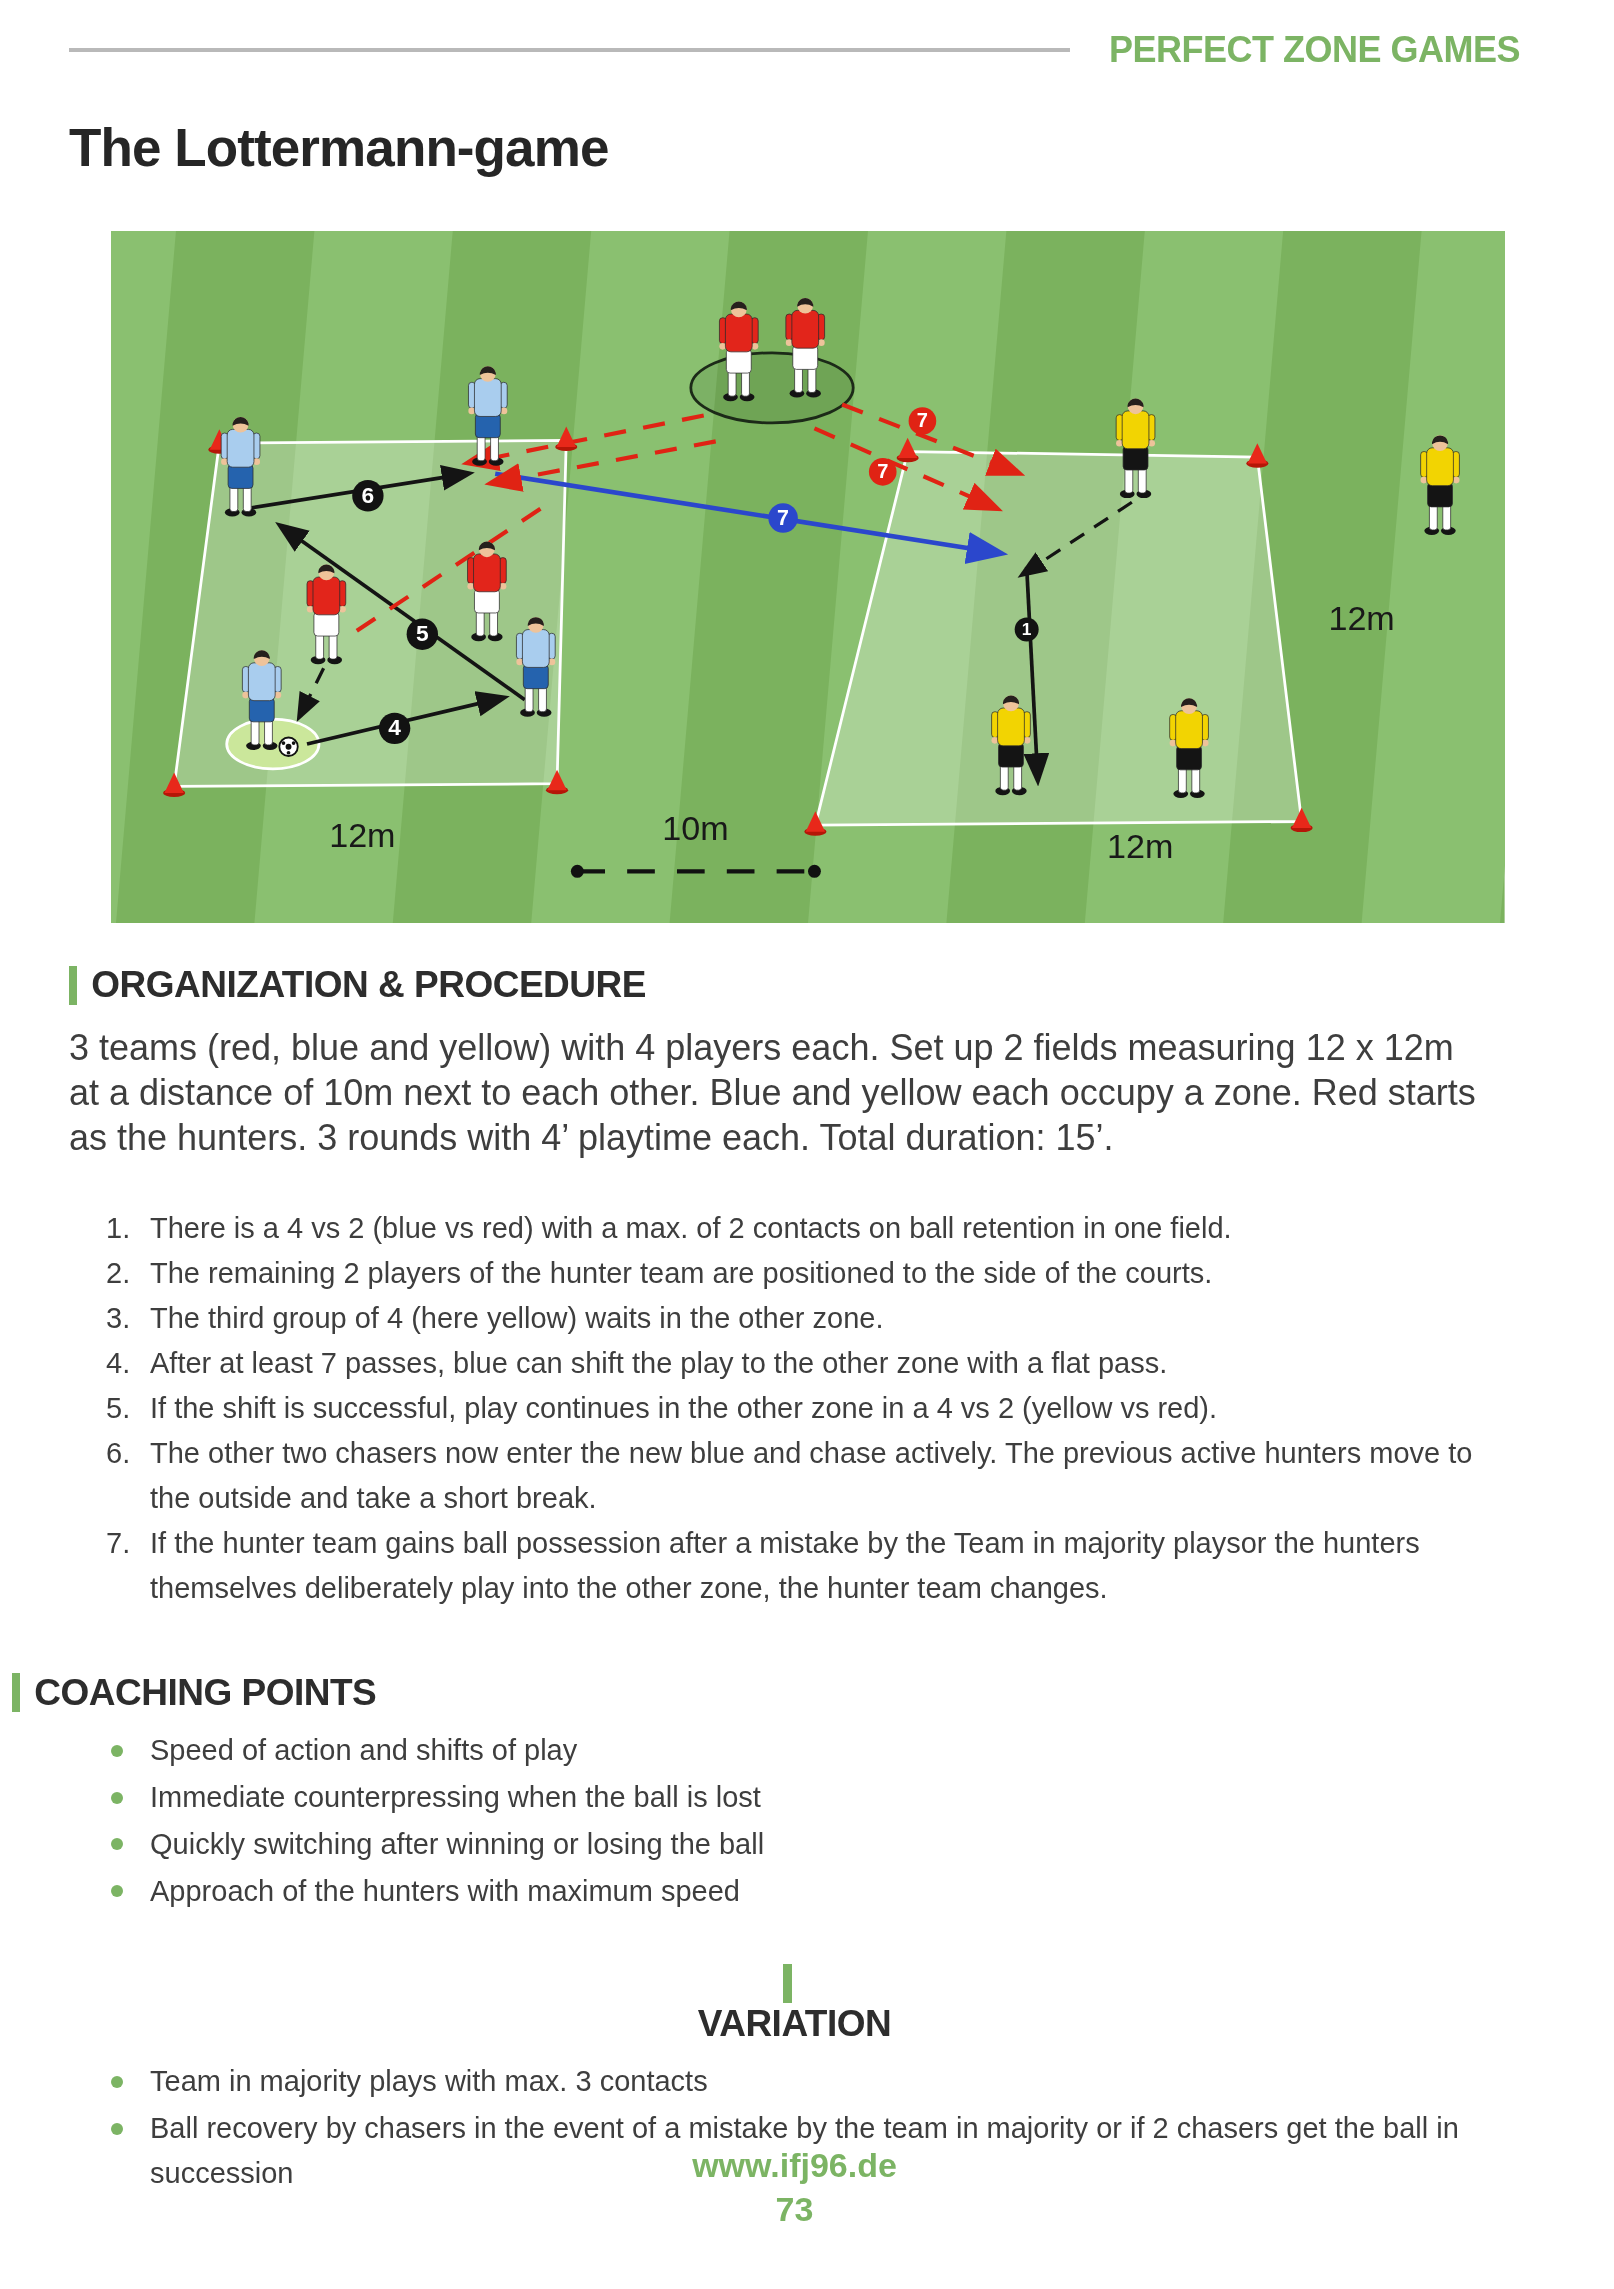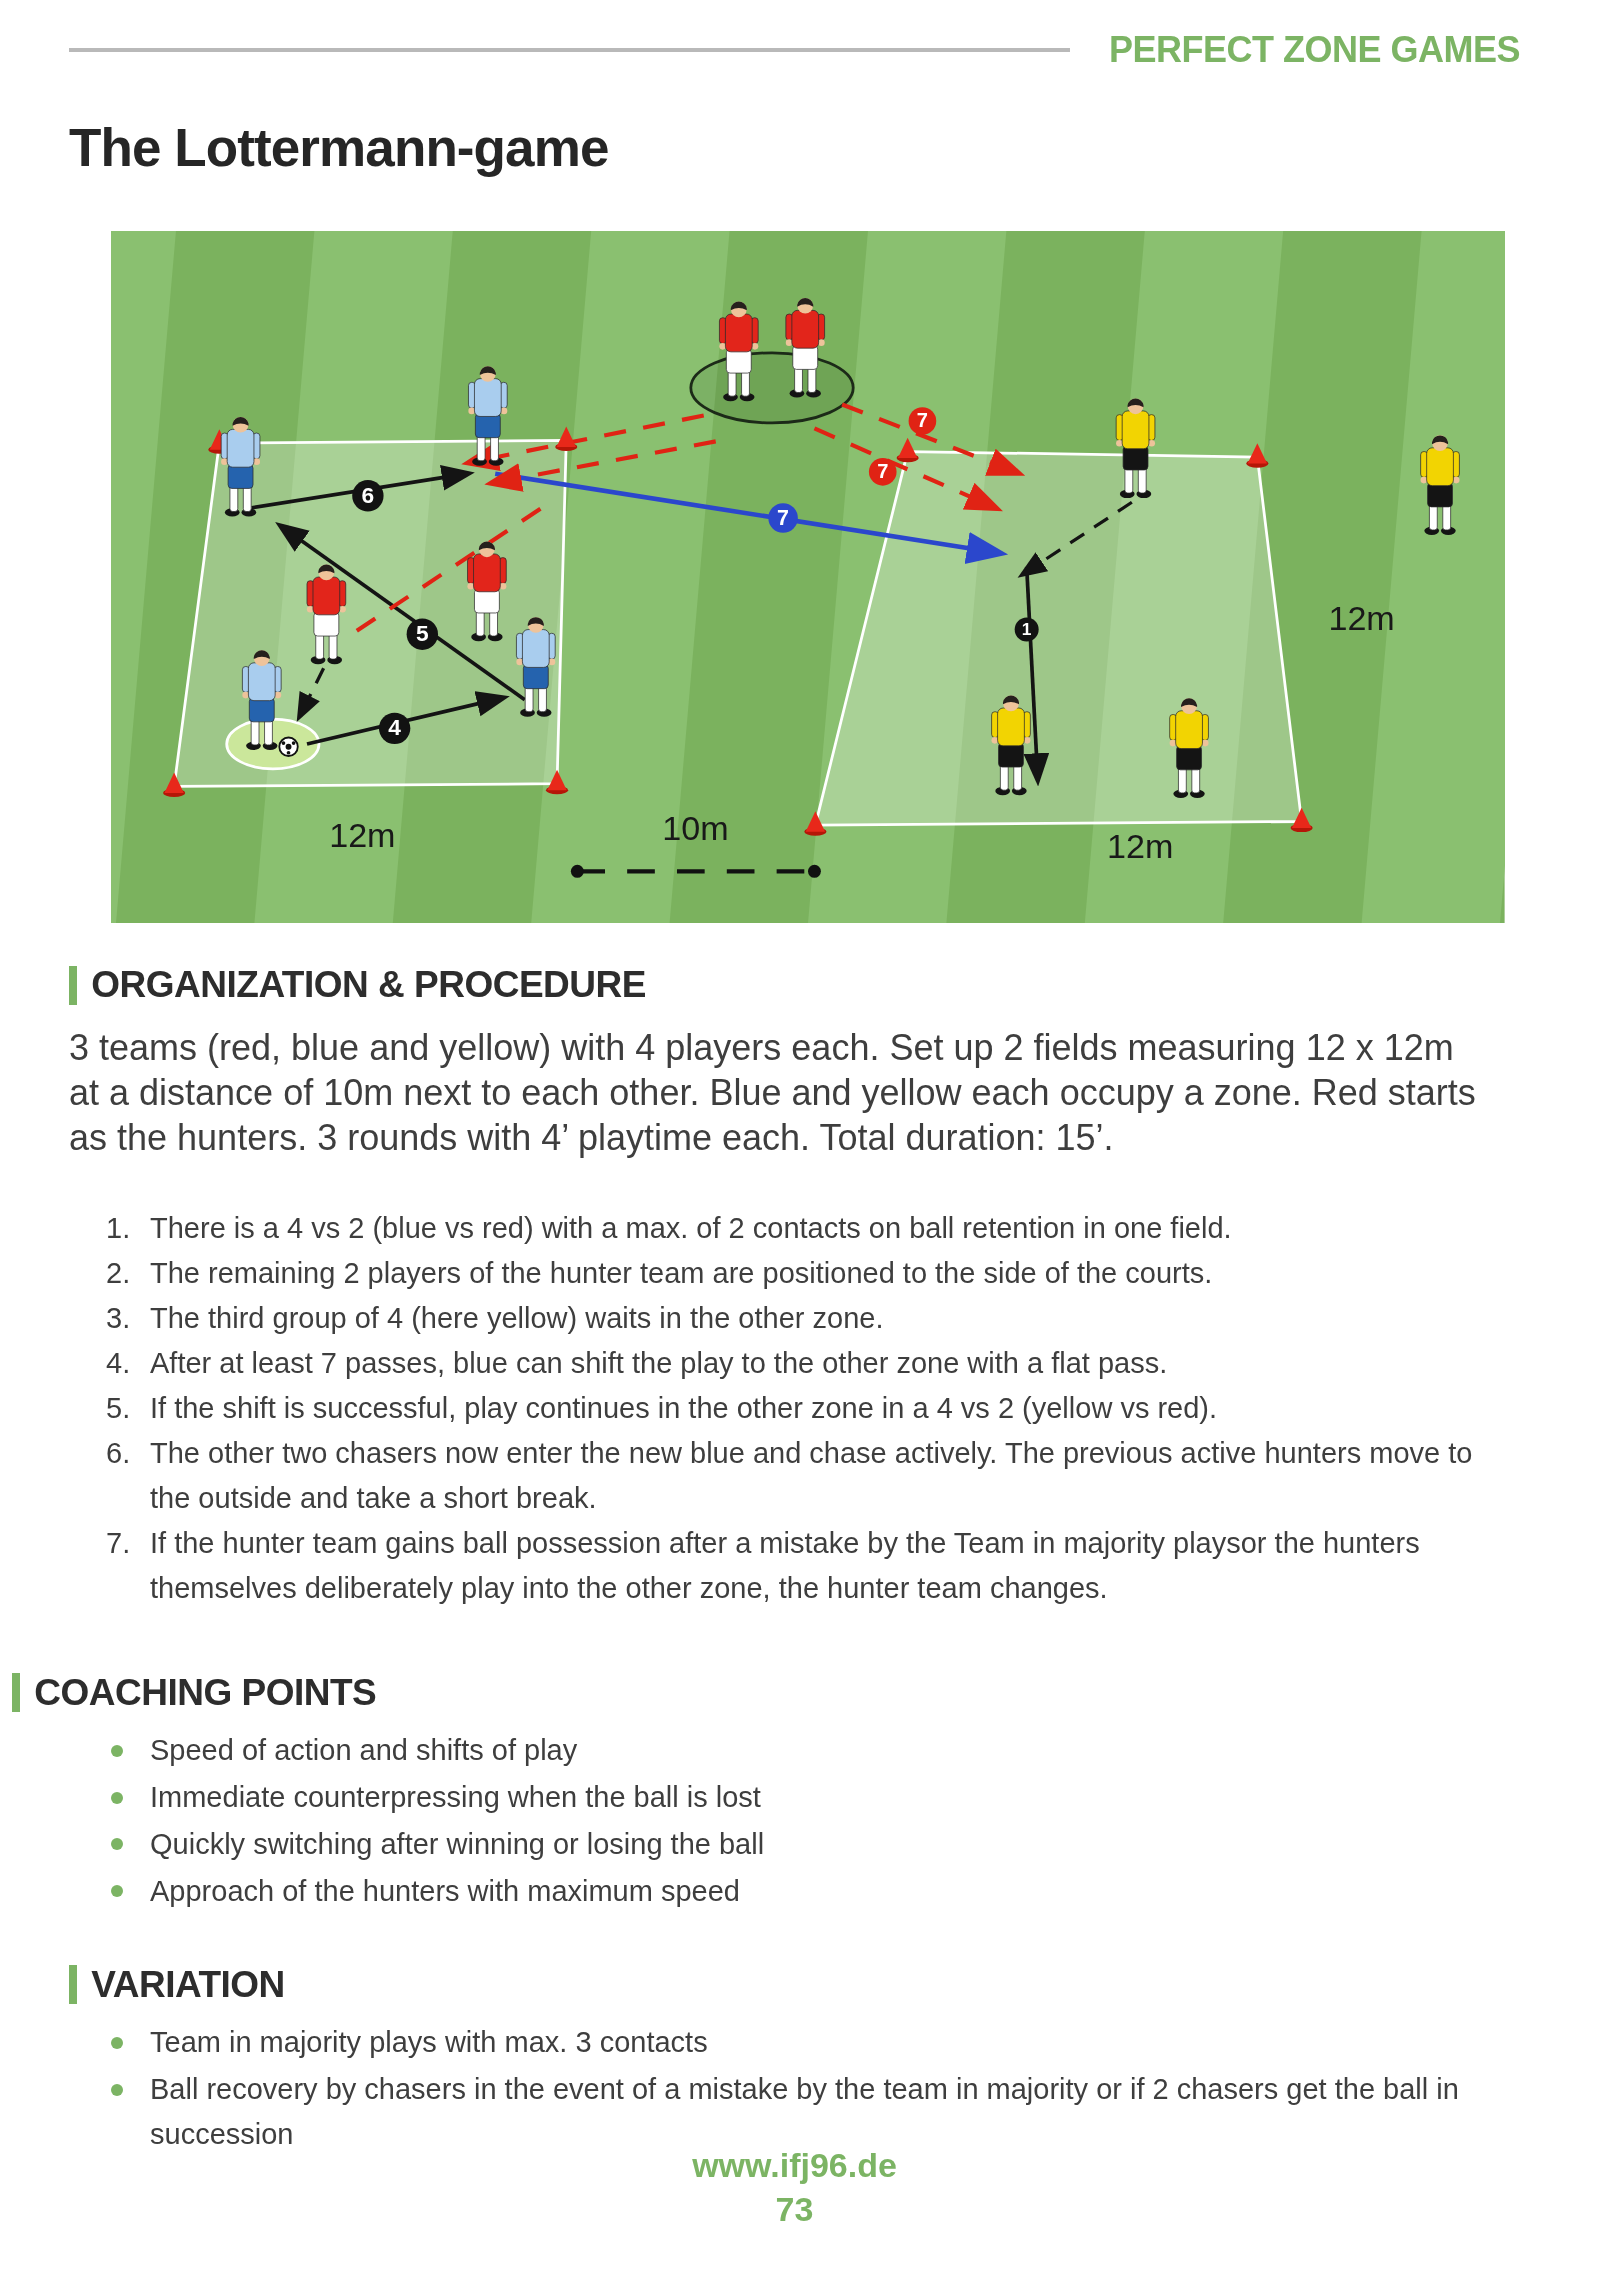--- a/index.html
+++ b/index.html
@@ -14,21 +14,21 @@
            font-weight:bold;letter-spacing:-0.9px;}
   
   .figure{margin:54px 0 0 111px;width:1394px;height:692px;}
   svg text{font-family:"Liberation Sans", sans-serif;}
   
   .sect{margin:0 69px;display:flex;align-items:center;}
   .sect .bar{width:8.3px;height:39px;background:#7cb464;margin-right:14px;flex:none;}
   .sect h2{margin:0;font-size:37px;color:#2d2d2d;font-weight:bold;letter-spacing:-0.5px;}
   .sect.org{margin-top:41px;}
   .sect.coach{margin-top:61px;margin-left:12px;}
-  .sect.vari{margin-top:50px;}
+  .sect.vari{margin-top:50px;flex-direction:column;}
   
   .intro{margin:18.5px 111px 0 69px;font-size:36px;line-height:45px;color:#3e3e3e;}
   ol.steps{margin:46px 102px 0 69px;padding:0;list-style:none;font-size:29px;line-height:45px;color:#3e3e3e;}
   ol.steps li{display:flex;}
   ol.steps .num{width:44px;flex:none;margin-left:37px;}
   ol.steps .step-text{flex:1;max-width:1347px;}
   ul.points{margin:14.8px 102px 0 69px;padding:0;list-style:none;font-size:29px;line-height:45px;color:#3e3e3e;}
   ul.points li{display:flex;margin-bottom:1.8px;}
   .bullet-dot{width:12px;height:12px;border-radius:50%;background:#7cb464;flex:none;
               margin:16.6px 27px 0 42px;}

